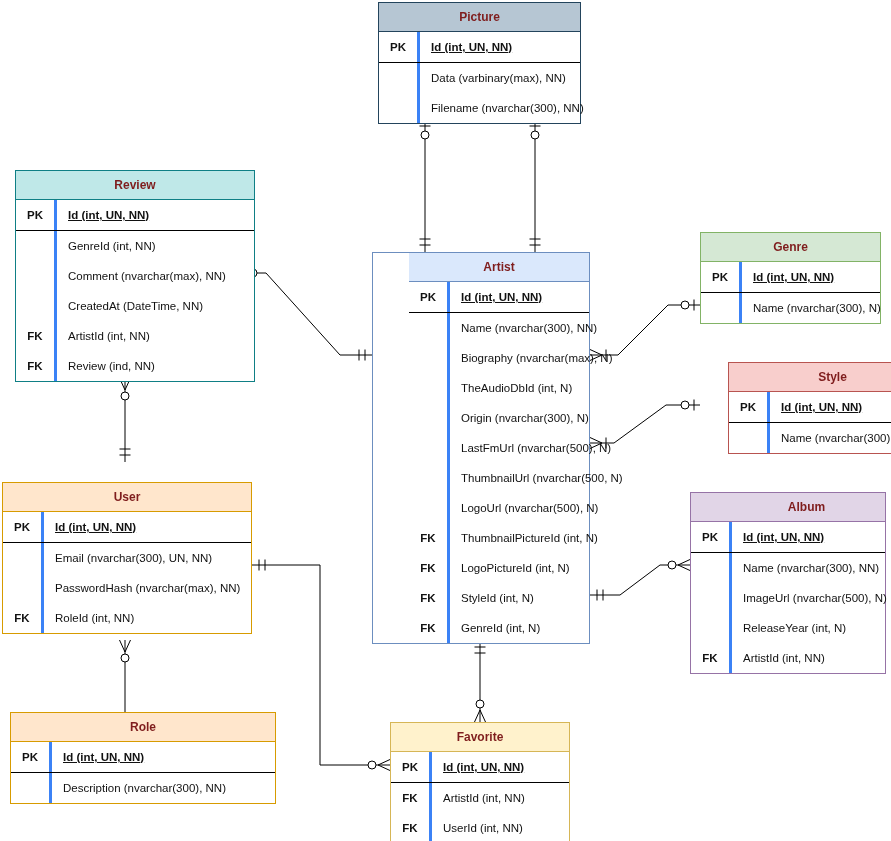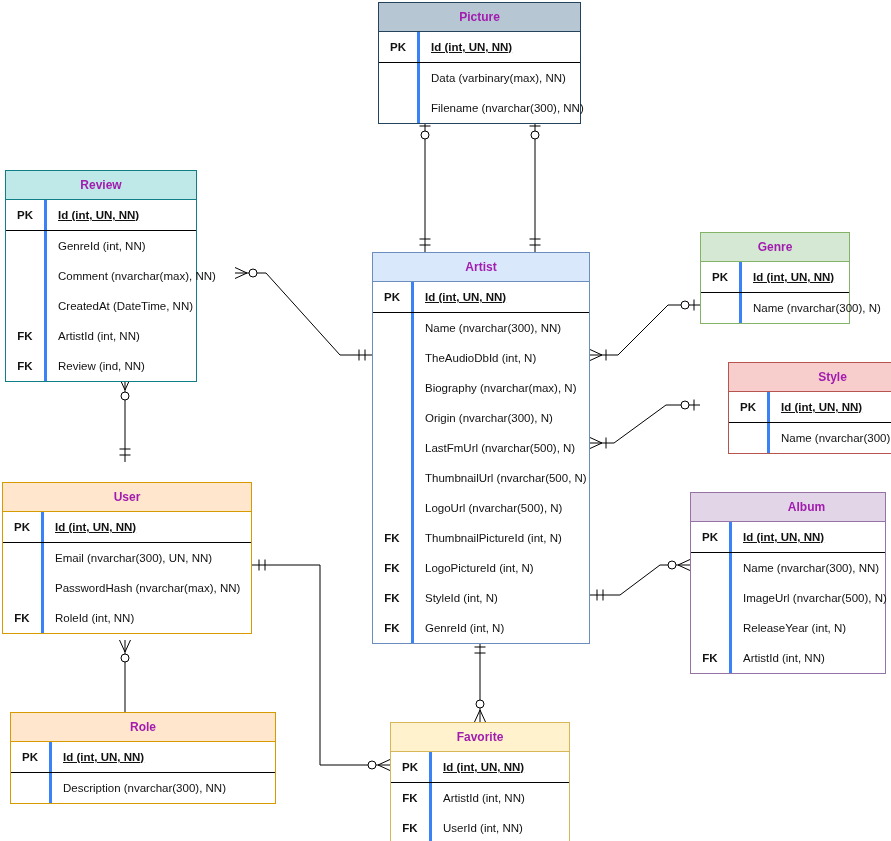--- a/index.html
+++ b/index.html
@@ -1,21 +1,21 @@
 <!DOCTYPE html>
 <html><head>
 <meta charset="utf-8">
 <style>
   html,body{margin:0;padding:0;background:#ffffff;}
   #canvas{position:relative;width:891px;height:841px;background:#fff;overflow:hidden;
           font-family:"Liberation Sans", sans-serif;}
   #rels{position:absolute;left:0;top:0;}
   .etable{position:absolute;background:#fff;border:1px solid #000;box-sizing:border-box;}
   .etable .th{height:28px;line-height:28px;text-align:center;font-weight:bold;font-size:12px;
-              border-bottom:1px solid #000;color:#a21caf;}
+              border-bottom:1px solid #000;color:#7f1d1d;}
   .row{display:flex;height:30px;align-items:center;font-size:11.5px;color:#111;}
   .row .key{width:38px;flex:0 0 38px;text-align:center;font-weight:bold;
             border-right:3px solid #3b82f6;height:100%;line-height:30px;}
   .row .attr{padding-left:11px;white-space:nowrap;}
   .row.pk{border-bottom:1px solid #000;}
   .row.pk .attr{font-weight:bold;text-decoration:underline;}
 </style>
 </head>
 <body>
 
@@ -91,21 +91,21 @@
       <div class="row">
         <div class="key"></div>
         <div class="attr">Data (varbinary(max), NN)</div>
       </div>
       <div class="row">
         <div class="key"></div>
         <div class="attr">Filename (nvarchar(300), NN)</div>
       </div>
     </div>
 
-  <div class="etable" style="left: 5px; top: 170px; width: 192px; border-color: rgb(15, 127, 133);">
+  <div class="etable" style="left: 15px; top: 170px; width: 240px; border-color: rgb(15, 127, 133);">
     <div class="th" style="background: rgb(191, 232, 232); border-bottom-color: rgb(15, 127, 133);">Review</div>
   <div class="row pk">
         <div class="key">PK</div>
         <div class="attr">Id (int, UN, NN)</div>
       </div>
       <div class="row">
         <div class="key"></div>
         <div class="attr">GenreId (int, NN)</div>
       </div>
       <div class="row">
@@ -119,40 +119,40 @@
       <div class="row">
         <div class="key">FK</div>
         <div class="attr">ArtistId (int, NN)</div>
       </div>
       <div class="row">
         <div class="key">FK</div>
         <div class="attr">Review (ind, NN)</div>
       </div>
     </div>
 
-  <div class="etable" style="left: 372px; top: 252px; width: 218px; border-color: rgb(108, 142, 191);">
+  <div class="etable" style="left: 372px; top: 252px; width: 218px; border-color: rgb(108, 142, 191); padding-left: 36px;">
     <div class="th" style="background: rgb(218, 232, 252); border-bottom-color: rgb(108, 142, 191);">Artist</div>
   <div class="row pk">
         <div class="key">PK</div>
         <div class="attr">Id (int, UN, NN)</div>
       </div>
       <div class="row">
         <div class="key"></div>
         <div class="attr">Name (nvarchar(300), NN)</div>
       </div>
       <div class="row">
         <div class="key"></div>
+        <div class="attr">Biography (nvarchar(max), N)</div>
+      </div>
+      <div class="row">
+        <div class="key"></div>
         <div class="attr">TheAudioDbId (int, N)</div>
       </div>
       <div class="row">
         <div class="key"></div>
-        <div class="attr">Biography (nvarchar(max), N)</div>
-      </div>
-      <div class="row">
-        <div class="key"></div>
         <div class="attr">Origin (nvarchar(300), N)</div>
       </div>
       <div class="row">
         <div class="key"></div>
         <div class="attr">LastFmUrl (nvarchar(500), N)</div>
       </div>
       <div class="row">
         <div class="key"></div>
         <div class="attr">ThumbnailUrl (nvarchar(500, N)</div>
       </div>
@@ -171,21 +171,21 @@
       <div class="row">
         <div class="key">FK</div>
         <div class="attr">StyleId (int, N)</div>
       </div>
       <div class="row">
         <div class="key">FK</div>
         <div class="attr">GenreId (int, N)</div>
       </div>
     </div>
 
-  <div class="etable" style="left: 700px; top: 232px; width: 150px; border-color: rgb(130, 179, 102);">
+  <div class="etable" style="left: 700px; top: 232px; width: 181px; border-color: rgb(130, 179, 102);">
     <div class="th" style="background: rgb(213, 232, 212); border-bottom-color: rgb(130, 179, 102);">Genre</div>
   <div class="row pk">
         <div class="key">PK</div>
         <div class="attr">Id (int, UN, NN)</div>
       </div>
       <div class="row">
         <div class="key"></div>
         <div class="attr">Name (nvarchar(300), N)</div>
       </div>
     </div>

